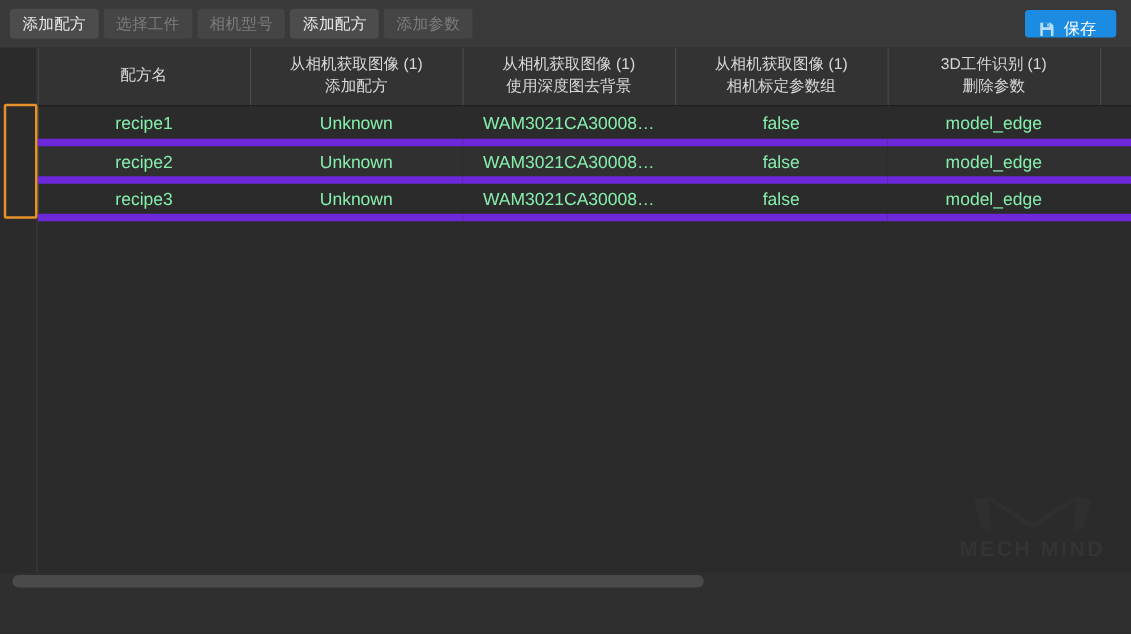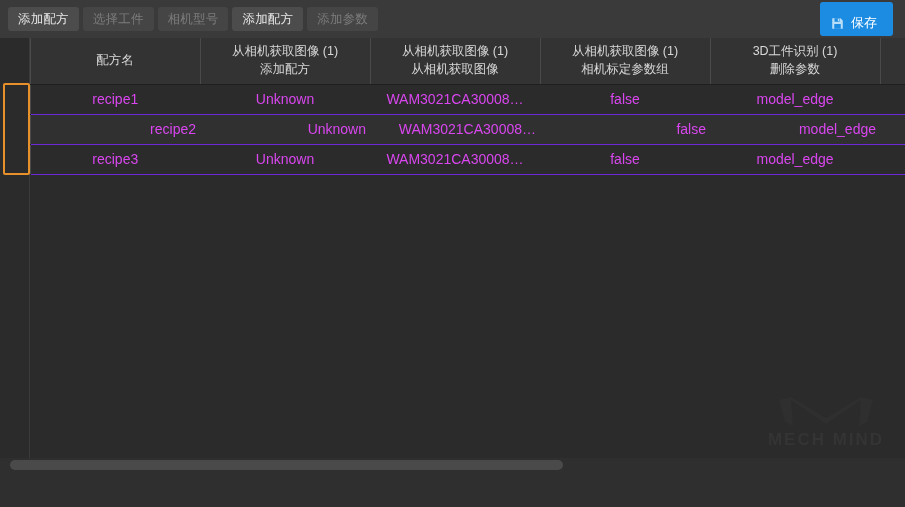--- a/index.html
+++ b/index.html
@@ -50,21 +50,21 @@
   }
   .tb-btn.disabled {
     background: #454545;
     color: #7c7c7c;
     cursor: default;
   }
 
   .tb-spacer { flex: 1 1 auto; }
 
   #save-button {
-    height: 34px;
+    height: 22px;
     padding: 8px 16px 0 11px;
     border: none;
     border-radius: 3px;
     background: #1c8ce3;
     color: #ffffff;
     font-size: 13px;
     font-family: "Liberation Sans", "DejaVu Sans", sans-serif;
     display: flex;
     align-items: center;
     gap: 7px;
@@ -109,32 +109,32 @@
     background: #3a3a3a;
     border-right: 1px solid #4a4a4a;
   }
   thead th.tail-head { border-right: none; }
   .th-l1 { display: block; }
   .th-l2 { display: block; }
 
   
   tbody tr { height: 30px; }
   tbody td {
-    color: #d946ef;
+    color: #86efac;
     font-size: 14px;
     text-align: center;
-    border-bottom: 1px solid #6d28d9;
+    border-bottom: 6px solid #6d28d9;
     padding: 0 4px;
     vertical-align: middle;
     white-space: nowrap;
     overflow: hidden;
     text-overflow: ellipsis;
   }
   tbody tr.row-odd td { background: #2b2b2b; }
-  tbody tr.row-even td { background: #303030; text-align: right; }
+  tbody tr.row-even td { background: #303030; }
 
   td.rownum {
     background: #333333 !important;
     color: #cfcfcf;
     font-size: 12px;
     width: 30px;
     border-right: 1px solid #4a4a4a;
     border-bottom: 1px solid #1f1f1f;
   }
 
@@ -270,21 +270,21 @@
           <th>
             <span class="th-l1">配方名</span>
             <span class="th-l2"></span>
           </th>
           <th>
             <span class="th-l1">从相机获取图像 (1)</span>
             <span class="th-l2">添加配方</span>
           </th>
           <th>
             <span class="th-l1">从相机获取图像 (1)</span>
-            <span class="th-l2">从相机获取图像</span>
+            <span class="th-l2">使用深度图去背景</span>
           </th>
           <th>
             <span class="th-l1">从相机获取图像 (1)</span>
             <span class="th-l2">相机标定参数组</span>
           </th>
           <th>
             <span class="th-l1">3D工件识别 (1)</span>
             <span class="th-l2">删除参数</span>
           </th>
           <th class="tail-head"></th>

